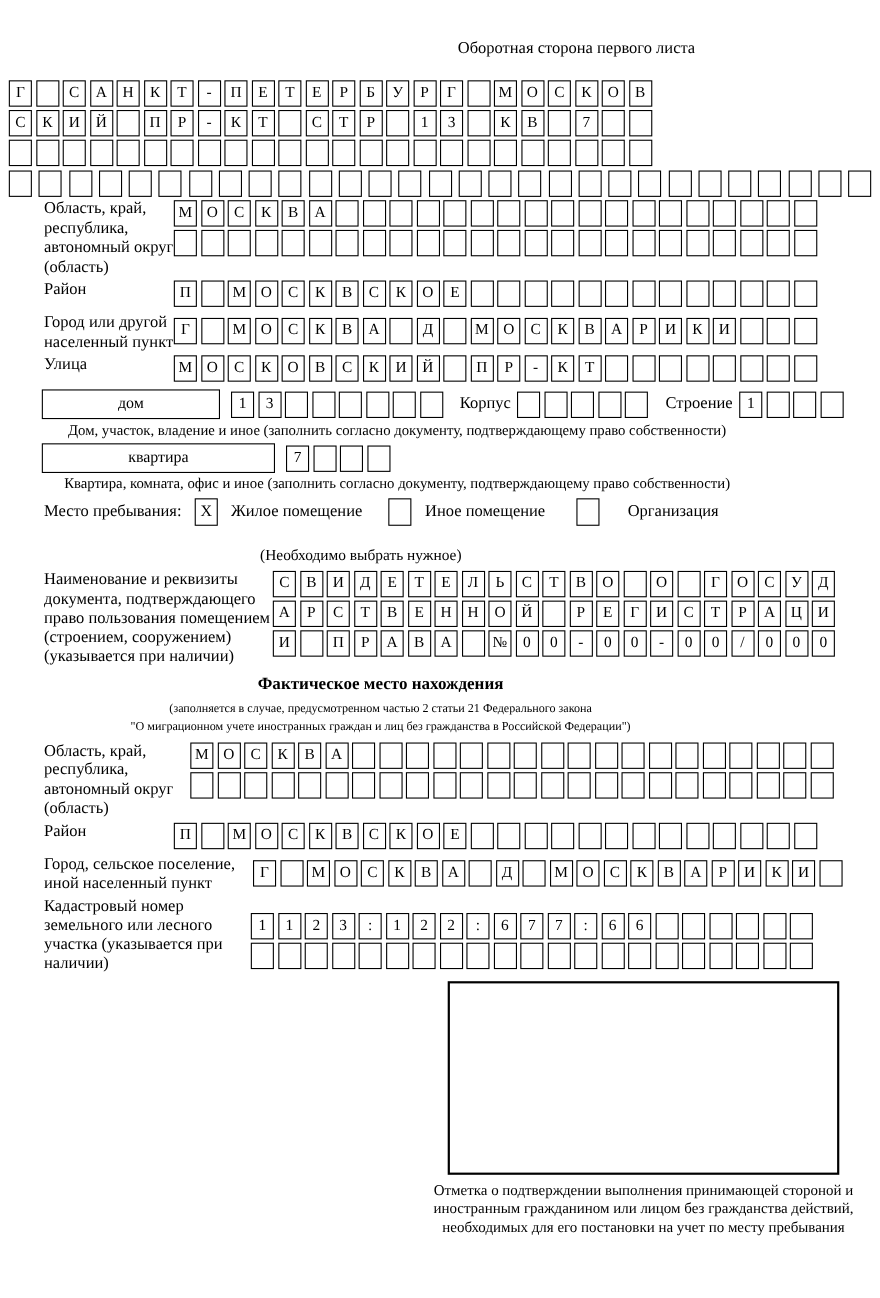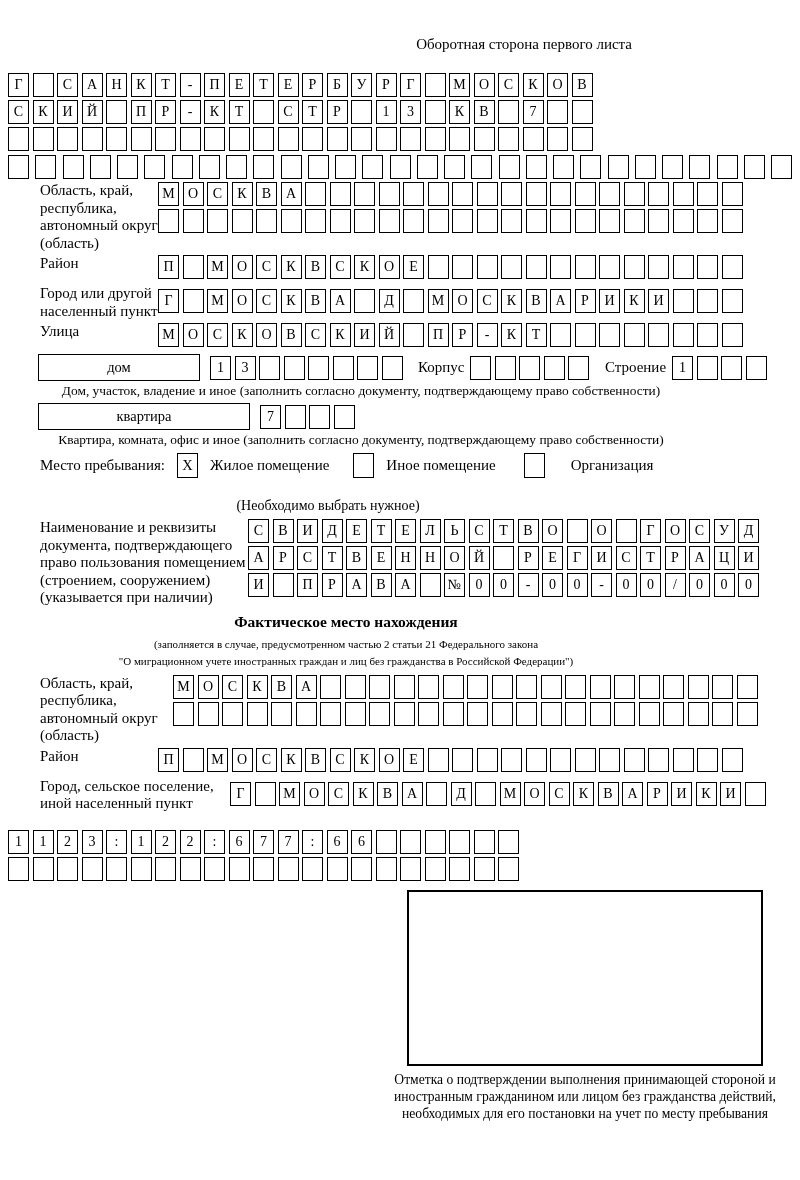--- a/index.html
+++ b/index.html
@@ -557,20 +557,21 @@
         <span class="box">А</span>
         <span class="box">Р</span>
         <span class="box">И</span>
         <span class="box">К</span>
         <span class="box">И</span>
         <span class="box"></span>
       </div>
   </div>
 
   <div class="frow">
+    <div class="flabel w220">Кадастровый номер земельного или лесного участка (указывается при наличии)</div>
     <div class="rows" style="margin-top:14px">
       <div class="boxes">
           <span class="box">1</span>
           <span class="box">1</span>
           <span class="box">2</span>
           <span class="box">3</span>
           <span class="box">:</span>
           <span class="box">1</span>
           <span class="box">2</span>
           <span class="box">2</span>

